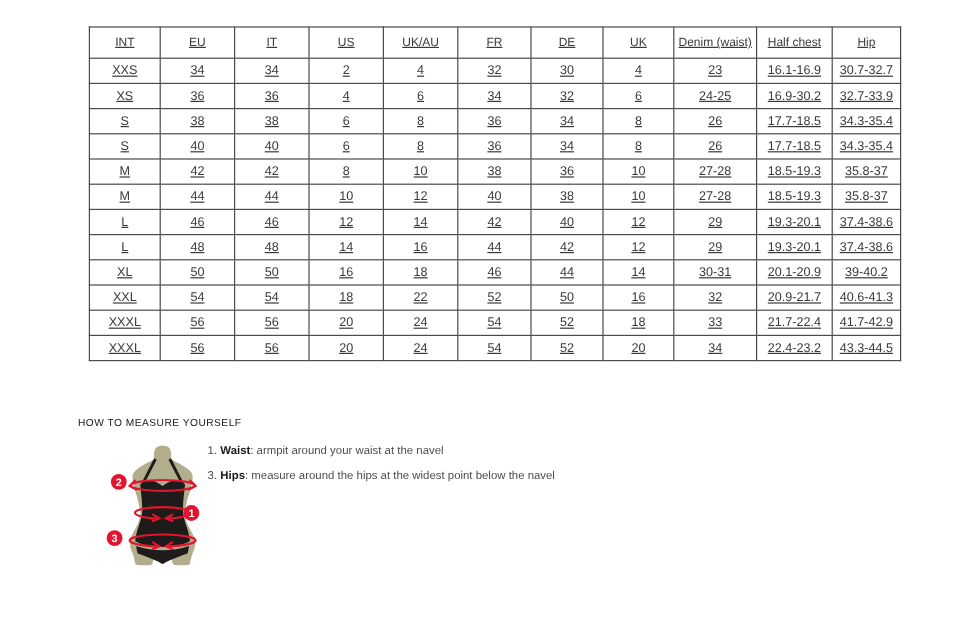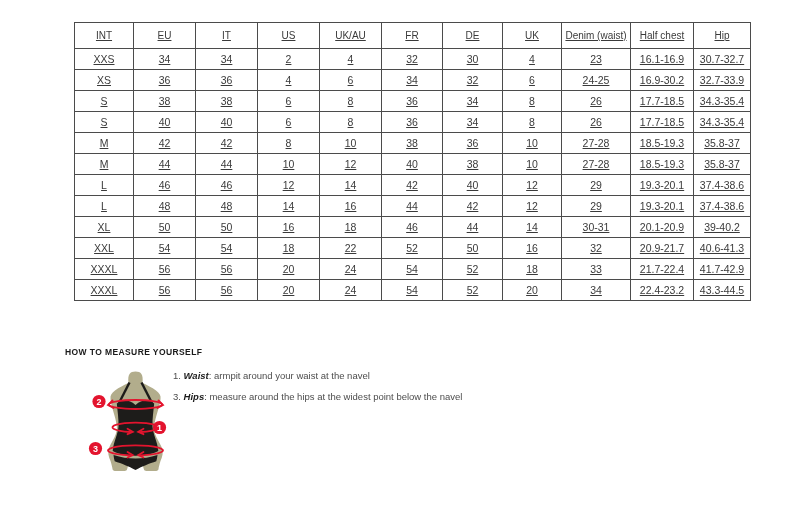--- a/index.html
+++ b/index.html
@@ -22,30 +22,30 @@
   }
   .size-table thead th{height:25px;font-size:10px;}
   .size-table tbody td{height:20px;}
   col.c0{width:59px} col.c1{width:62px} col.c2{width:62px} col.c3{width:62px}
   col.c4{width:62px} col.c5{width:61px} col.c6{width:60px} col.c7{width:59px}
   col.c8{width:69px} col.c9{width:63px} col.c10{width:57px}
 
   
   .measure-title{
     position:absolute;left:65px;top:347px;margin:0;
-    font-size:8.5px;font-weight:bold;letter-spacing:.4px;
+    font-size:8.5px;font-weight:normal;letter-spacing:.4px;
     color:var(--text_dark,#1a1a1a);text-transform:uppercase;
   }
   .figure{position:absolute;left:88px;top:369px;width:95px;height:135px;}
   .steps{
     position:absolute;left:173px;top:366px;margin:0;padding:0;
     list-style:none;font-size:9.5px;color:var(--text_body,#4d4d4d);
   }
   .steps li{height:20.5px;line-height:20.5px;white-space:nowrap;}
-  .steps b{color:var(--text_dark,#1a1a1a);font-style:italic;}
+  .steps b{color:var(--text_dark,#1a1a1a);}
 </style>
 </head>
 <body>
 
 <div class="page">
 
   <table class="size-table">
     <colgroup>
       <col class="c0">
         <col class="c1">

